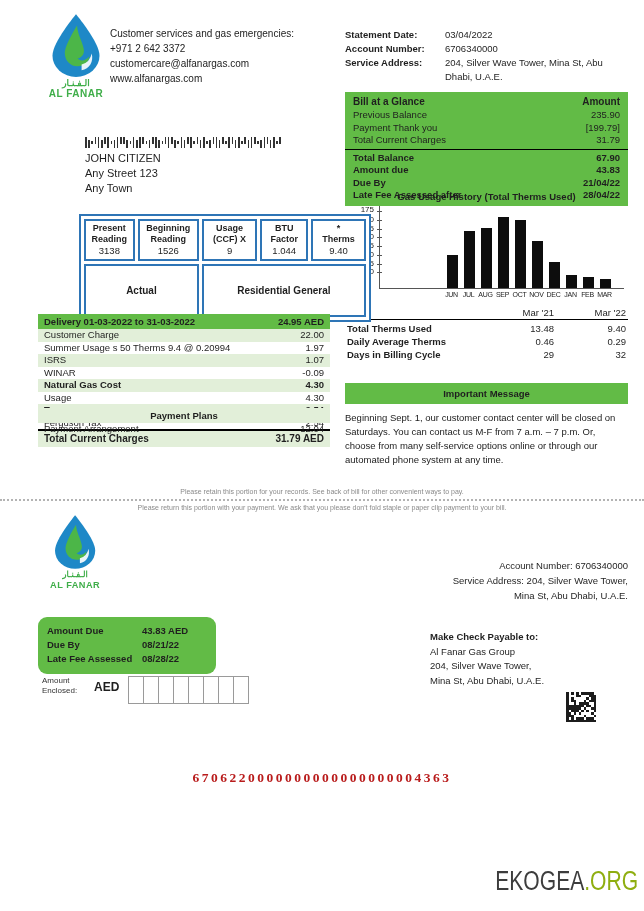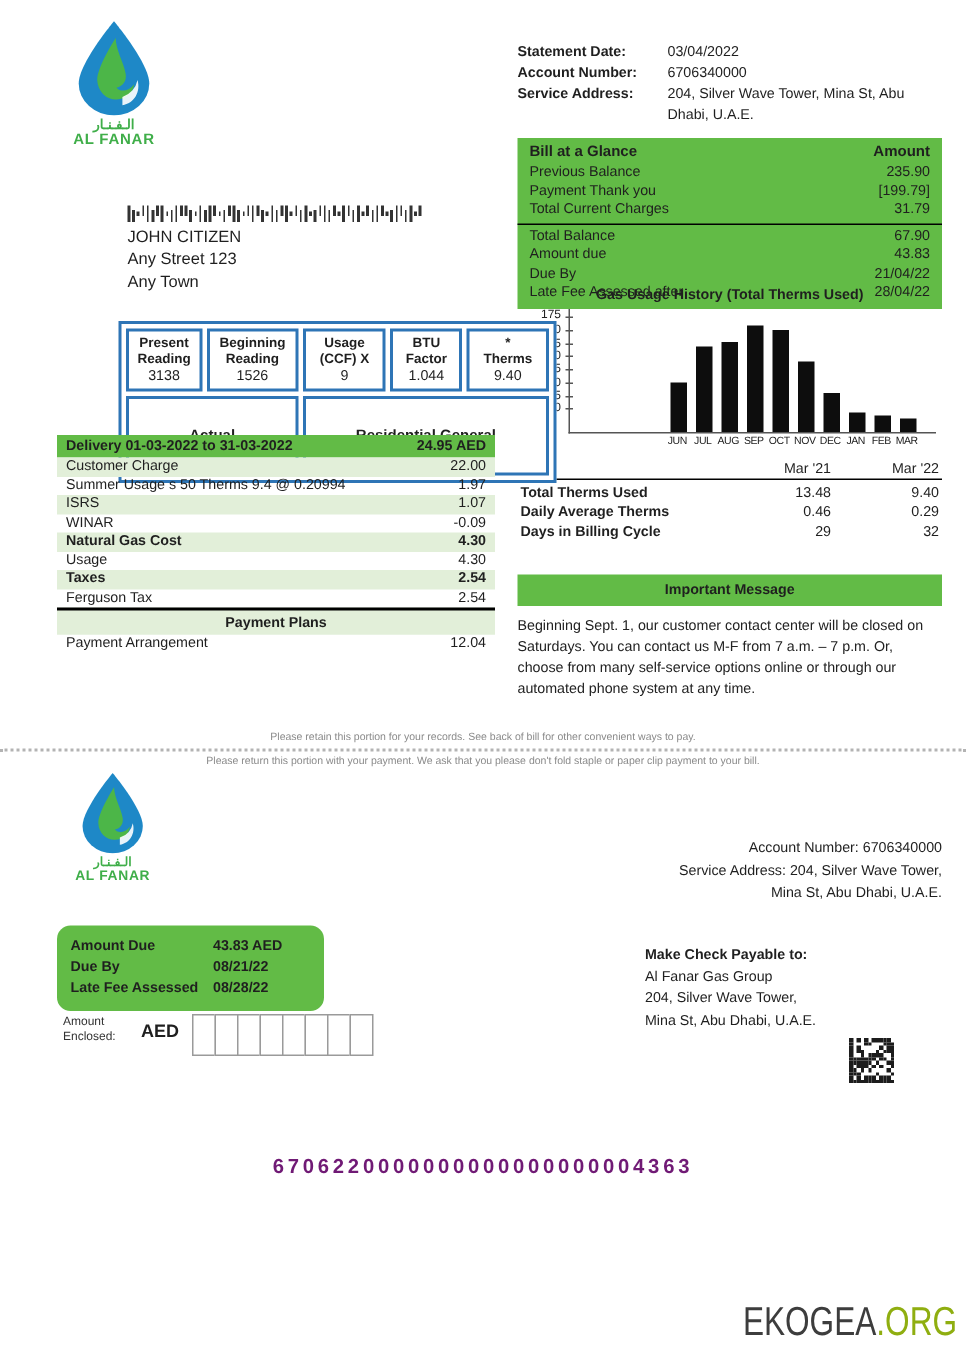--- a/index.html
+++ b/index.html
@@ -13,21 +13,21 @@
   .logo .en{color:#3fae49;font-size:10px;font-weight:bold;letter-spacing:.5px;}
   .contact{font-size:10px;line-height:15px;color:#222;}
   .stmt-row{display:flex;font-size:9.5px;line-height:14px;}
   .stmt-row .lab{width:100px;font-weight:bold;flex:none;}
   .stmt-row .val{flex:1;}
 
   
   .glance{background:var(--green);padding:3px 0 4px;font-size:9.5px;}
   .g-row{display:flex;justify-content:space-between;padding:1px 8px;line-height:10.5px;}
   .g-row.hd{font-size:10px;font-weight:bold;line-height:12px;}
-  .g-row.b{font-weight:normal;text-align:center;}
+  .g-row.b{font-weight:bold;text-align:center;}
   .g-div{border-top:1.5px solid #000;margin:2px 0;}
 
   
   .chart-title{text-align:center;font-weight:bold;font-size:9.5px;margin-bottom:4px;}
   .plot{position:relative;margin-left:34px;height:82px;width:244px;
         border-left:1.5px solid #555;border-bottom:1.5px solid #555;}
   .bars{position:absolute;left:64px;bottom:0;display:flex;align-items:flex-end;}
   .slot{width:17px;display:flex;justify-content:center;}
   .bar{width:11px;background:var(--bar);}
   .ytick{position:absolute;right:calc(100% + 6px);width:24px;text-align:right;
@@ -59,21 +59,21 @@
 
   
   .meter{border:2px solid var(--blue);border-collapse:separate;border-spacing:3px;width:292px;background:#fff;}
   .meter td{border:2px solid var(--blue);text-align:center;vertical-align:top;padding:2px 1px;}
   .meter .h{font-weight:bold;font-size:9px;line-height:11px;}
   .meter .v{font-size:9.5px;line-height:12px;}
   .meter .f{font-weight:bold;font-size:10px;padding:19px;line-height:11px;}
 
   
   .chg-head{display:flex;justify-content:space-between;background:var(--green);
-            font-weight:bold;font-size:9.5px;padding:2px 6px;line-height:11px;}
+            font-weight:bold;font-size:9.5px;padding:2px 6px;line-height:11px;margin-top:24px;}
   .chg-row{display:flex;justify-content:space-between;font-size:9.5px;padding:1px 6px;line-height:10.5px;}
   .chg-row.sh{background:var(--green-light);}
   .chg-row.b{font-weight:bold;}
   .chg-total{display:flex;justify-content:space-between;font-weight:bold;font-size:10px;
              padding:2px 6px;border-top:2.5px solid #000;background:var(--green-light);line-height:12px;}
   .plans-title{background:var(--green-light);text-align:center;font-weight:bold;font-size:9.5px;padding:2px 0;}
 
   
   .tinynote{width:644px;text-align:center;font-size:7px;color:#8a8a8a;}
   .dotline{width:644px;border-top:2px dotted #b3b3b3;}
@@ -83,40 +83,46 @@
   .duebox .lab{width:95px;flex:none;}
   .enclosed{display:flex;align-items:flex-start;}
   .enclosed .lab{width:46px;font-size:8px;line-height:10px;color:#333;}
   .enclosed .cur{font-size:12px;font-weight:bold;margin:4px 10px 0 6px;}
   .cells{display:flex;margin-top:0;}
   .cells span{width:14px;height:26px;border:1px solid #9a9a9a;margin-left:-1px;background:#fff;}
   .payable{font-size:9.5px;line-height:14.5px;}
   .payable .t{font-weight:bold;}
   .qr{display:grid;grid-template-columns:repeat(12,2.5px);grid-auto-rows:2.5px;}
   .qr i{display:block;} .qr i.on{background:#1c1c1c;}
-  .ocr{width:644px;text-align:center;font-family:Liberation Sans, sans-serif;
-       font-size:13.5px;font-weight:bold;letter-spacing:2.5px;color:#701a75;}
+  .ocr{width:644px;text-align:center;font-family:Liberation Serif, serif;
+       font-size:13.5px;font-weight:bold;letter-spacing:2.5px;color:#b91c1c;}
   .footer{right:6px;top:866px;transform:scaleX(.78);transform-origin:right center;
           font-size:27px;color:#3d3d3d;white-space:nowrap;}
 </style>
 </head>
 <body>
 
 <div class="page" style="--green: #62bb46; --green-light: #e2efd9; --blue: #2e75b6; --bar: #0d0d0d;">
 
   <div class="abs logo" style="left:40px;top:13px;">
     <svg width="56" height="64" viewBox="0 0 100 114">
       <path d="M50 2 C50 2 8 52 8 76 a42 38 0 0 0 84 0 C92 52 50 2 50 2 Z" fill="#1e88c7"></path>
       <path d="M52 22 C52 22 30 56 30 72 a22 24 0 0 0 23 23 c12 0 20-8 21-18 c-6 8-16 10-21 4 c8-2 12-8 11-16 C62 52 52 36 52 22 Z" fill="#4cb648"></path>
       <path d="M60 92 a26 26 0 0 0 18-20 c4 14-4 28-18 30 Z" fill="#ffffff" opacity=".9"></path>
     </svg>
     <div class="ar">الـفـنـار</div>
     <div class="en">AL FANAR</div>
   </div>
 
+  <div class="abs contact" style="left:110px;top:26px;">
+    <div>Customer services and gas emergencies:</div>
+    <div>+971 2 642 3372</div>
+    <div>customercare@alfanargas.com</div>
+    <div>www.alfanargas.com</div>
+  </div>
 
   <div class="abs" style="left:345px;top:28px;width:283px;" id="stmt-rows">
       <div class="stmt-row">
         <span class="lab">Statement Date:</span>
         <span class="val">03/04/2022</span>
       </div>
       <div class="stmt-row">
         <span class="lab">Account Number:</span>
         <span class="val">6706340000</span>
       </div>

